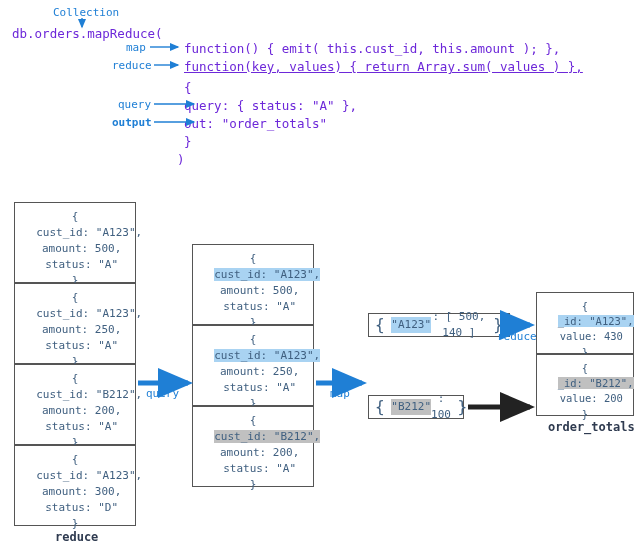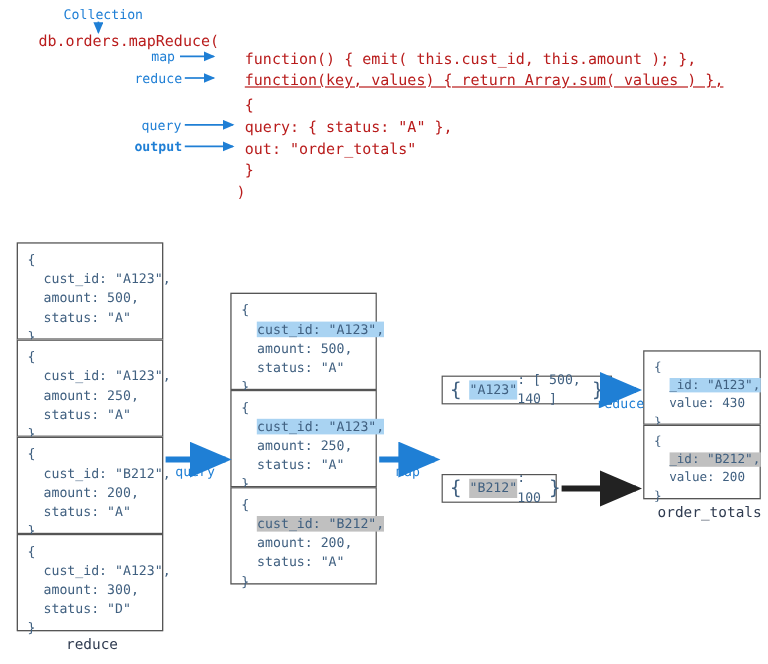--- a/index.html
+++ b/index.html
@@ -7,40 +7,40 @@
     padding: 0;
     background: #fff;
     font-family: "DejaVu Sans Mono","Menlo","Consolas",monospace;
     font-size: 11px;
     color: #2d3b57;
   }
   #stage {
     position: relative;
     width: 600px;
     height: 553px;
+    text-align: center;
   }
   svg.arrows {
     position: absolute;
     left: 0; top: 0;
     width: 640px;
     height: 553px;
     pointer-events: none;
   }
   .label {
     position: absolute;
     color: #1f7fd5;
     font-size: 11px;
     white-space: nowrap;
   }
   .code-line {
     position: absolute;
     white-space: nowrap;
     font-size: 12.5px;
-    color: #b91c1c;
-    margin-left: 20px;
+    color: #6d28d9;
   }
   .box {
     position: absolute;
     border: 1px solid #555;
     background: #fff;
     box-sizing: border-box;
   }
   .cell {
     position: absolute;
     border: 1px solid #555;
@@ -59,20 +59,21 @@
     white-space: normal;
   }
   .brace { font-size: 16px; vertical-align: -2px; }
   .hl-blue  { background: #a9d3f2; }
   .hl-gray  { background: #c0c0c0; }
   .caption {
     position: absolute;
     font-size: 12px;
     color: #2f3b50;
     font-family: "DejaVu Sans Mono",monospace;
+    font-weight: bold;
   }
 </style>
 </head>
 <body>
 
 <div id="stage">
 
   <span class="label" style="left:53px; top:6px;">Collection</span>
 
   <span class="label" style="left:126px; top:41px;">map</span>

